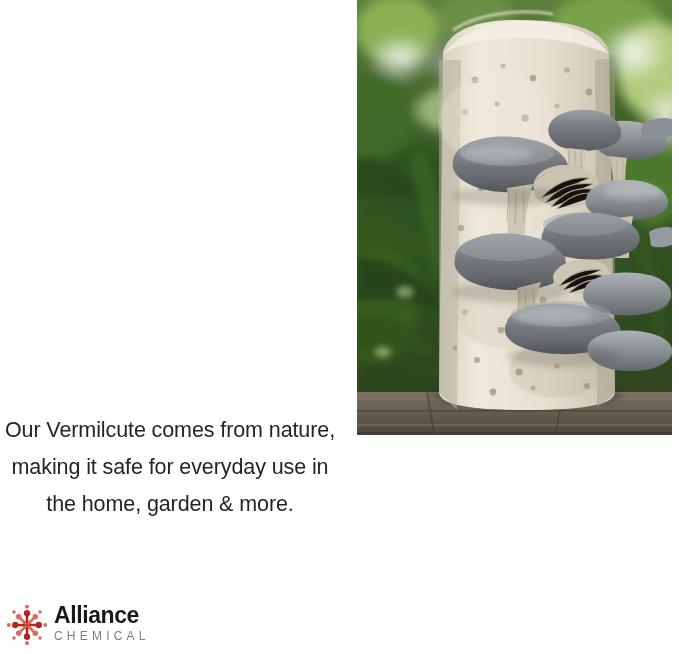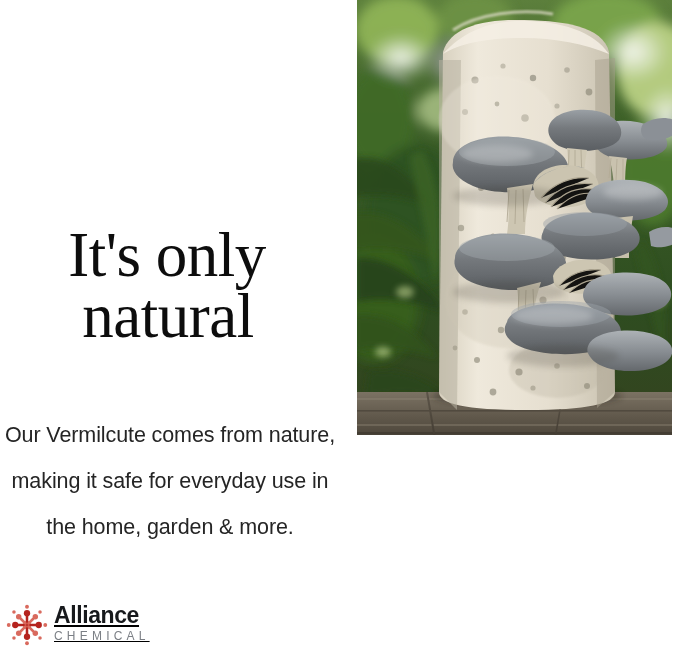--- a/index.html
+++ b/index.html
@@ -44,21 +44,21 @@
   .headline .line-2 { margin-left: -4px; }
 
   .body-copy {
     position: absolute;
     left: 4px;
     top: 412px;
     width: 332px;
     text-align: center;
     font-family: "Liberation Sans", sans-serif;
     font-size: 21.5px;
-    line-height: 46px;
+    line-height: 37px;
     color: #252525;
     font-weight: 400;
     letter-spacing: -0.1px;
     margin: 0;
   }
 
   
   .logo {
     position: absolute;
     left: 6px;
@@ -71,21 +71,20 @@
     width: 42px;
     height: 42px;
     flex: 0 0 42px;
     display: block;
   }
   .logo-words {
     display: flex;
     flex-direction: column;
     justify-content: flex-start;
     padding-bottom: 1px;
-    text-decoration: underline;
   }
   .logo-name {
     font-family: "Liberation Sans", sans-serif;
     font-size: 23px;
     font-weight: 700;
     color: #17191c;
     line-height: 1.02;
     letter-spacing: -0.4px;
   }
   .logo-sub {
@@ -108,24 +107,20 @@
     overflow: hidden;
     background: #2d4a21;
   }
   .photo svg { display: block; width: 100%; height: 100%; }
 </style>
 </head>
 <body>
 
 <div class="left-col">
 
-  <h1 class="headline">
-    <span class="line line-1">It's only</span>
-    <span class="line line-2">natural</span>
-  </h1>
 
   <p class="body-copy">Our Vermilcute comes from nature, making it safe for everyday use in the home, garden &amp; more.</p>
 
   <div class="logo">
     <span class="logo-mark">
       <svg viewBox="0 0 100 100" xmlns="http://www.w3.org/2000/svg" aria-hidden="true">
         <g fill="#b5241f">
 
           <circle cx="50" cy="50" r="9"></circle>
 

